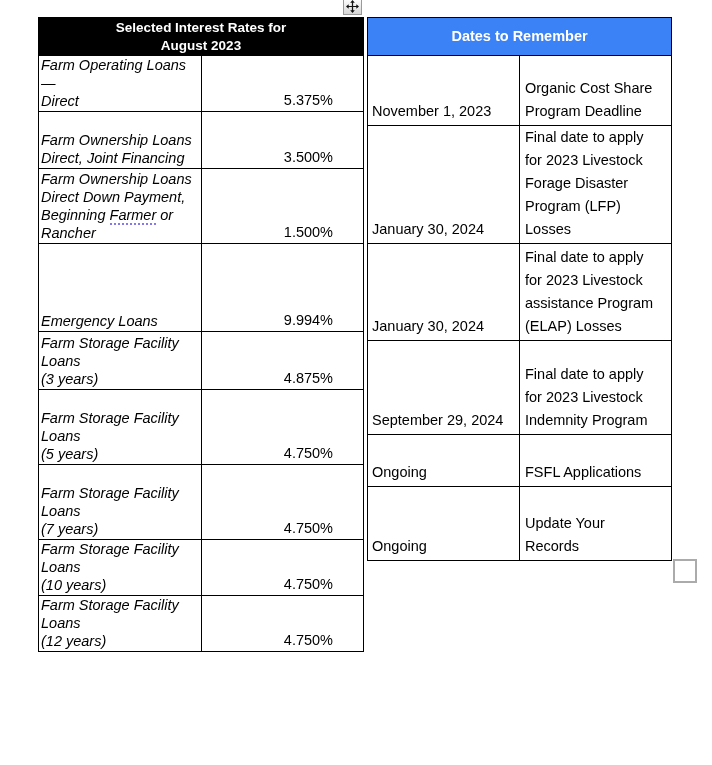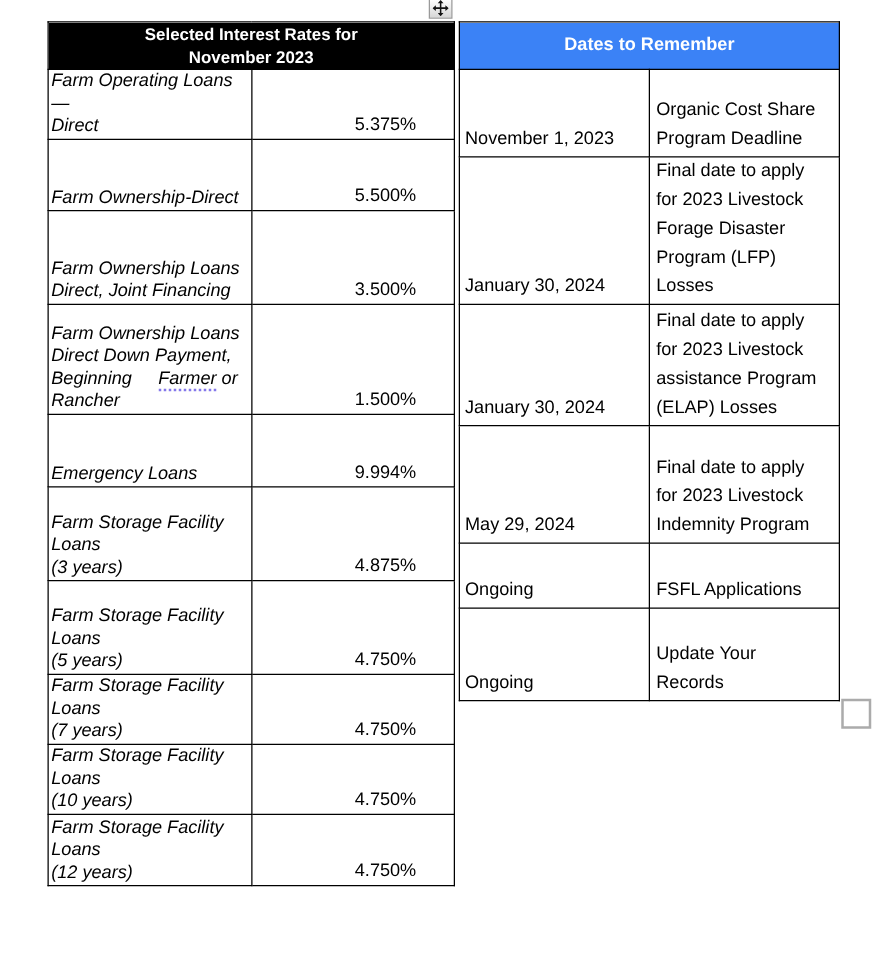--- a/index.html
+++ b/index.html
@@ -45,21 +45,21 @@
   .rates tbody tr:nth-child(3)  { height: 75px; }
   .rates tbody tr:nth-child(4)  { height: 88px; }
   .rates tbody tr:nth-child(5)  { height: 58px; }
   .rates tbody tr:nth-child(6)  { height: 75px; }
   .rates tbody tr:nth-child(7)  { height: 75px; }
   .rates tbody tr:nth-child(8)  { height: 55px; }
   .rates tbody tr:nth-child(9)  { height: 56px; }
   .rates tbody tr:nth-child(10) { height: 57px; }
   .rates tbody tr:nth-child(11) { height: 40px; }
 
-  .misspelled { border-bottom: 2px dotted #8478ea; margin-left: 17px; }
+  .misspelled { border-bottom: 2px dotted #8478ea; }
 
   
   .dates { left: 367px; top: 17px; width: 305px; line-height: 23px; }
   .dates th.hdr {
     background: #3b82f6;
     color: #ffffff;
     font-weight: bold;
     font-size: 14.5px;
     height: 38px;
     text-align: center;
@@ -102,32 +102,28 @@
   <div class="move-handle">
     <svg width="13" height="13" viewBox="0 0 17 17" aria-hidden="true">
       <path d="M8.5 0 L11.5 3.5 H9.3 V7.7 H13.5 V5.5 L17 8.5 L13.5 11.5 V9.3 H9.3 V13.5 H11.5 L8.5 17 L5.5 13.5 H7.7 V9.3 H3.5 V11.5 L0 8.5 L3.5 5.5 V7.7 H7.7 V3.5 H5.5 Z" fill="#111111"></path>
     </svg>
   </div>
 
   <table class="rates">
     <thead>
       <tr>
         <th class="hdr" colspan="2">Selected Interest Rates for
-November 2023</th>
+August 2023</th>
       </tr>
     </thead>
     <tbody>
       <tr>
         <td class="lbl">Farm Operating Loans —
 Direct</td>
         <td class="val">5.375%</td>
-      </tr>
-      <tr>
-        <td class="lbl">Farm Ownership-Direct</td>
-        <td class="val">5.500%</td>
       </tr>
       <tr>
         <td class="lbl">Farm Ownership Loans
 Direct, Joint Financing</td>
         <td class="val">3.500%</td>
       </tr>
       <tr>
         <td class="lbl"><span>Farm Ownership Loans
 Direct Down Payment,
 Beginning </span><span class="misspelled">Farmer</span><span> or
@@ -192,21 +188,21 @@
 Losses</td>
       </tr>
       <tr>
         <td class="date">January 30, 2024</td>
         <td class="event">Final date to apply
 for 2023 Livestock
 assistance Program
 (ELAP) Losses</td>
       </tr>
       <tr>
-        <td class="date">May 29, 2024</td>
+        <td class="date">September 29, 2024</td>
         <td class="event">Final date to apply
 for 2023 Livestock
 Indemnity Program</td>
       </tr>
       <tr>
         <td class="date">Ongoing</td>
         <td class="event">FSFL Applications</td>
       </tr>
       <tr>
         <td class="date">Ongoing</td>

